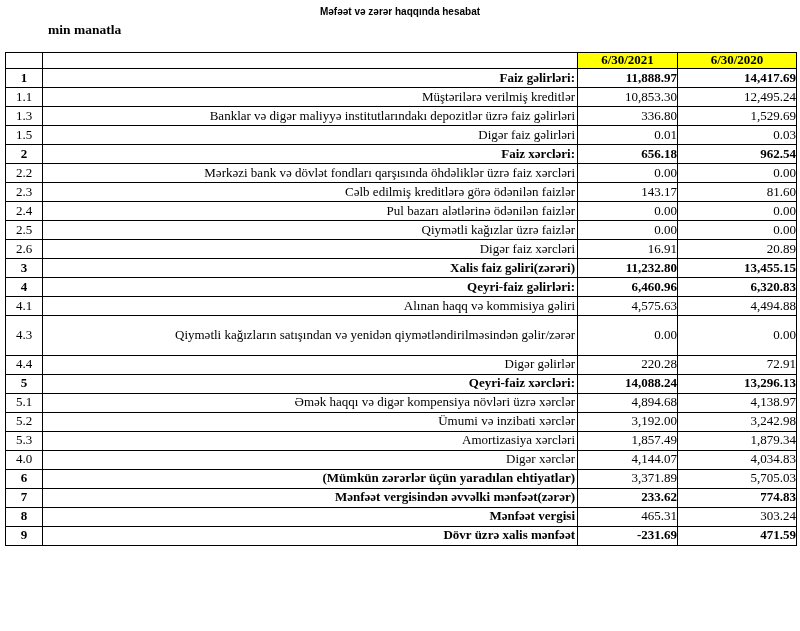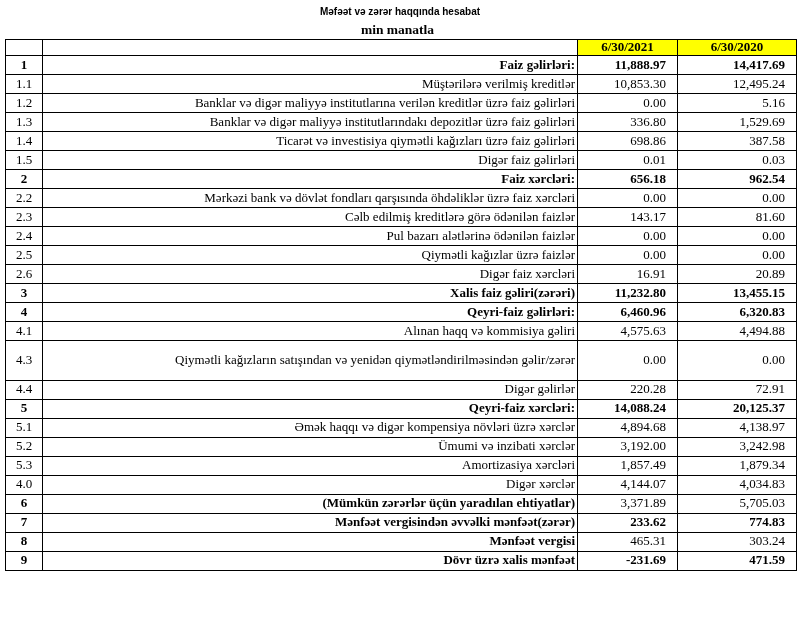--- a/index.html
+++ b/index.html
@@ -20,26 +20,27 @@
     font-size: 10px;
     text-align: center;
     padding-top: 4px;
     height: 16px;
     line-height: 16px;
   }
   .unit-note {
     font-family: "Liberation Serif", serif;
     font-weight: bold;
     font-size: 13.5px;
-    text-align: center;
+    text-align: left;
     padding-right: 5px;
     height: 15px;
     line-height: 15px;
     margin-top: 2px;
-    margin-bottom: 2px;
+    margin-bottom: 15px;
+    padding-left: 48px;
   }
   table.report {
     border-collapse: collapse;
     table-layout: fixed;
     width: 791px;
     margin-left: 5px;
   }
   col.c-num  { width: 37px; }
   col.c-label{ width: 535px; }
   col.c-v1   { width: 100px; }
@@ -58,21 +59,21 @@
   }
   th.yellow {
     background: #FFFF00;
     font-weight: bold;
     text-align: center;
   }
   tbody td { height: 18px; }
   tr.tall td { height: 38.5px; }
   td.num   { text-align: center; }
   td.label { text-align: right; padding-left: 3px; padding-right: 2px; }
-  td.val   { text-align: right; padding-right: 11px; }
+  td.val   { text-align: right; padding-right: 0; }
   .b { font-weight: bold; }
 </style>
 </head>
 <body>
 
 <div class="page">
   <div class="title">Məfəət və zərər haqqında hesabat</div>
   <div class="unit-note">min manatla</div>
 
   <table class="report">
@@ -97,38 +98,26 @@
           <td class="val b">11,888.97</td>
           <td class="val b">14,417.69</td>
         </tr>
         <tr>
           <td class="num">1.1</td>
           <td class="label">Müştərilərə verilmiş kreditlər</td>
           <td class="val">10,853.30</td>
           <td class="val">12,495.24</td>
         </tr>
         <tr>
-          <td class="num">1.2</td>
-          <td class="label">Banklar və digər maliyyə institutlarına verilən kreditlər üzrə faiz gəlirləri</td>
-          <td class="val">0.00</td>
-          <td class="val">5.16</td>
-        </tr>
-        <tr>
           <td class="num">1.3</td>
           <td class="label">Banklar və digər maliyyə institutlarındakı depozitlər üzrə faiz gəlirləri</td>
           <td class="val">336.80</td>
           <td class="val">1,529.69</td>
         </tr>
         <tr>
-          <td class="num">1.4</td>
-          <td class="label">Ticarət və investisiya qiymətli kağızları üzrə faiz gəlirləri</td>
-          <td class="val">698.86</td>
-          <td class="val">387.58</td>
-        </tr>
-        <tr>
           <td class="num">1.5</td>
           <td class="label">Digər faiz gəlirləri</td>
           <td class="val">0.01</td>
           <td class="val">0.03</td>
         </tr>
         <tr>
           <td class="num b">2</td>
           <td class="label b">Faiz xərcləri:</td>
           <td class="val b">656.18</td>
           <td class="val b">962.54</td>
@@ -190,21 +179,21 @@
         <tr>
           <td class="num">4.4</td>
           <td class="label">Digər gəlirlər</td>
           <td class="val">220.28</td>
           <td class="val">72.91</td>
         </tr>
         <tr>
           <td class="num b">5</td>
           <td class="label b">Qeyri-faiz xərcləri:</td>
           <td class="val b">14,088.24</td>
-          <td class="val b">20,125.37</td>
+          <td class="val b">13,296.13</td>
         </tr>
         <tr>
           <td class="num">5.1</td>
           <td class="label">Əmək haqqı və digər kompensiya növləri üzrə xərclər</td>
           <td class="val">4,894.68</td>
           <td class="val">4,138.97</td>
         </tr>
         <tr>
           <td class="num">5.2</td>
           <td class="label">Ümumi və inzibati xərclər</td>

